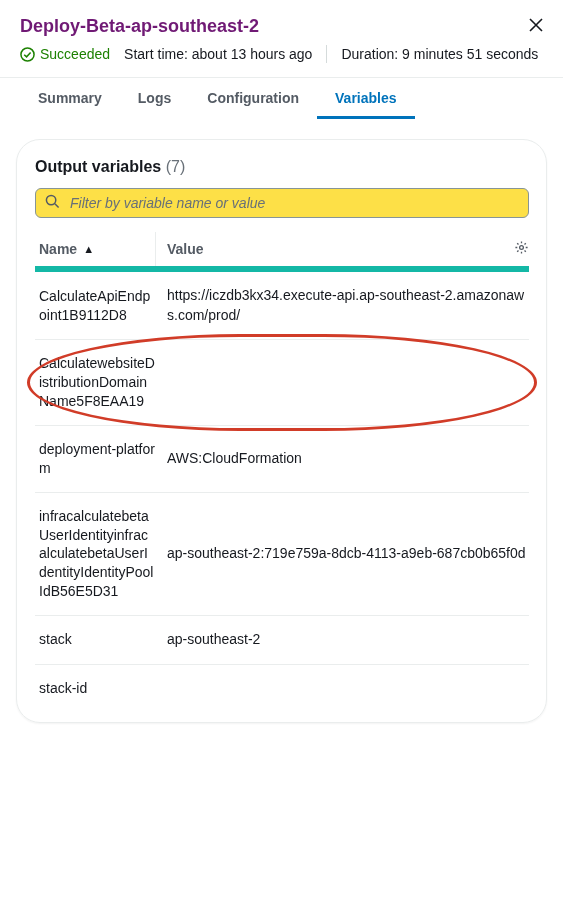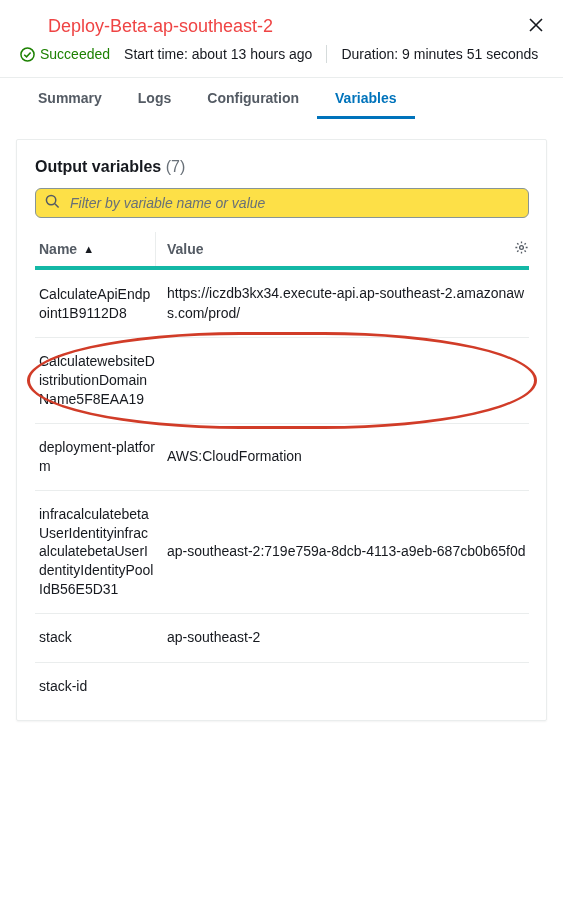--- a/index.html
+++ b/index.html
@@ -15,23 +15,22 @@
     padding: 16px 20px 14px 20px;
     position: relative;
   }
   .title-row {
     display: flex;
     justify-content: space-between;
     align-items: center;
   }
   .title {
     font-size: 18px;
-    font-weight: 400;
-    color: #ef4444;
-    margin-left: 28px;
+    font-weight: 700;
+    color: #701a75;
   }
   .close-x {
     font-size: 18px;
     color: #545b64;
   }
   .status-row {
     margin-top: 8px;
     display: flex;
     align-items: center;
     font-size: 14px;
@@ -66,21 +65,21 @@
     color: #545b64;
     border-bottom: 2px solid transparent;
   }
   .tab.active {
     color: #0073bb;
     border-bottom: 3px solid #0073bb;
   }
   .card {
     margin: 20px 16px 0 16px;
     border: 1px solid #eaeded;
-    border-radius: 2px;
+    border-radius: 24px;
     box-shadow: 0 1px 2px rgba(0,0,0,0.05);
     padding: 18px 17px 10px 18px;
   }
   .card-title {
     font-size: 16px;
     font-weight: 700;
   }
   .card-title .count {
     color: #687078;
     font-weight: 400;
@@ -107,21 +106,21 @@
     position: absolute;
     left: 10px;
     top: 50%;
     transform: translateY(-50%);
     color: #545b64;
   }
   .thead {
     display: flex;
     margin-top: 22px;
     padding-bottom: 8px;
-    border-bottom: 4px solid #14b8a6;
+    border-bottom: 6px solid #14b8a6;
     font-size: 14px;
     font-weight: 700;
     color: #545b64;
     text-align: right;
   }
   .col-name {
     width: 120px;
     padding-left: 4px;
     display: flex;
     align-items: center;

